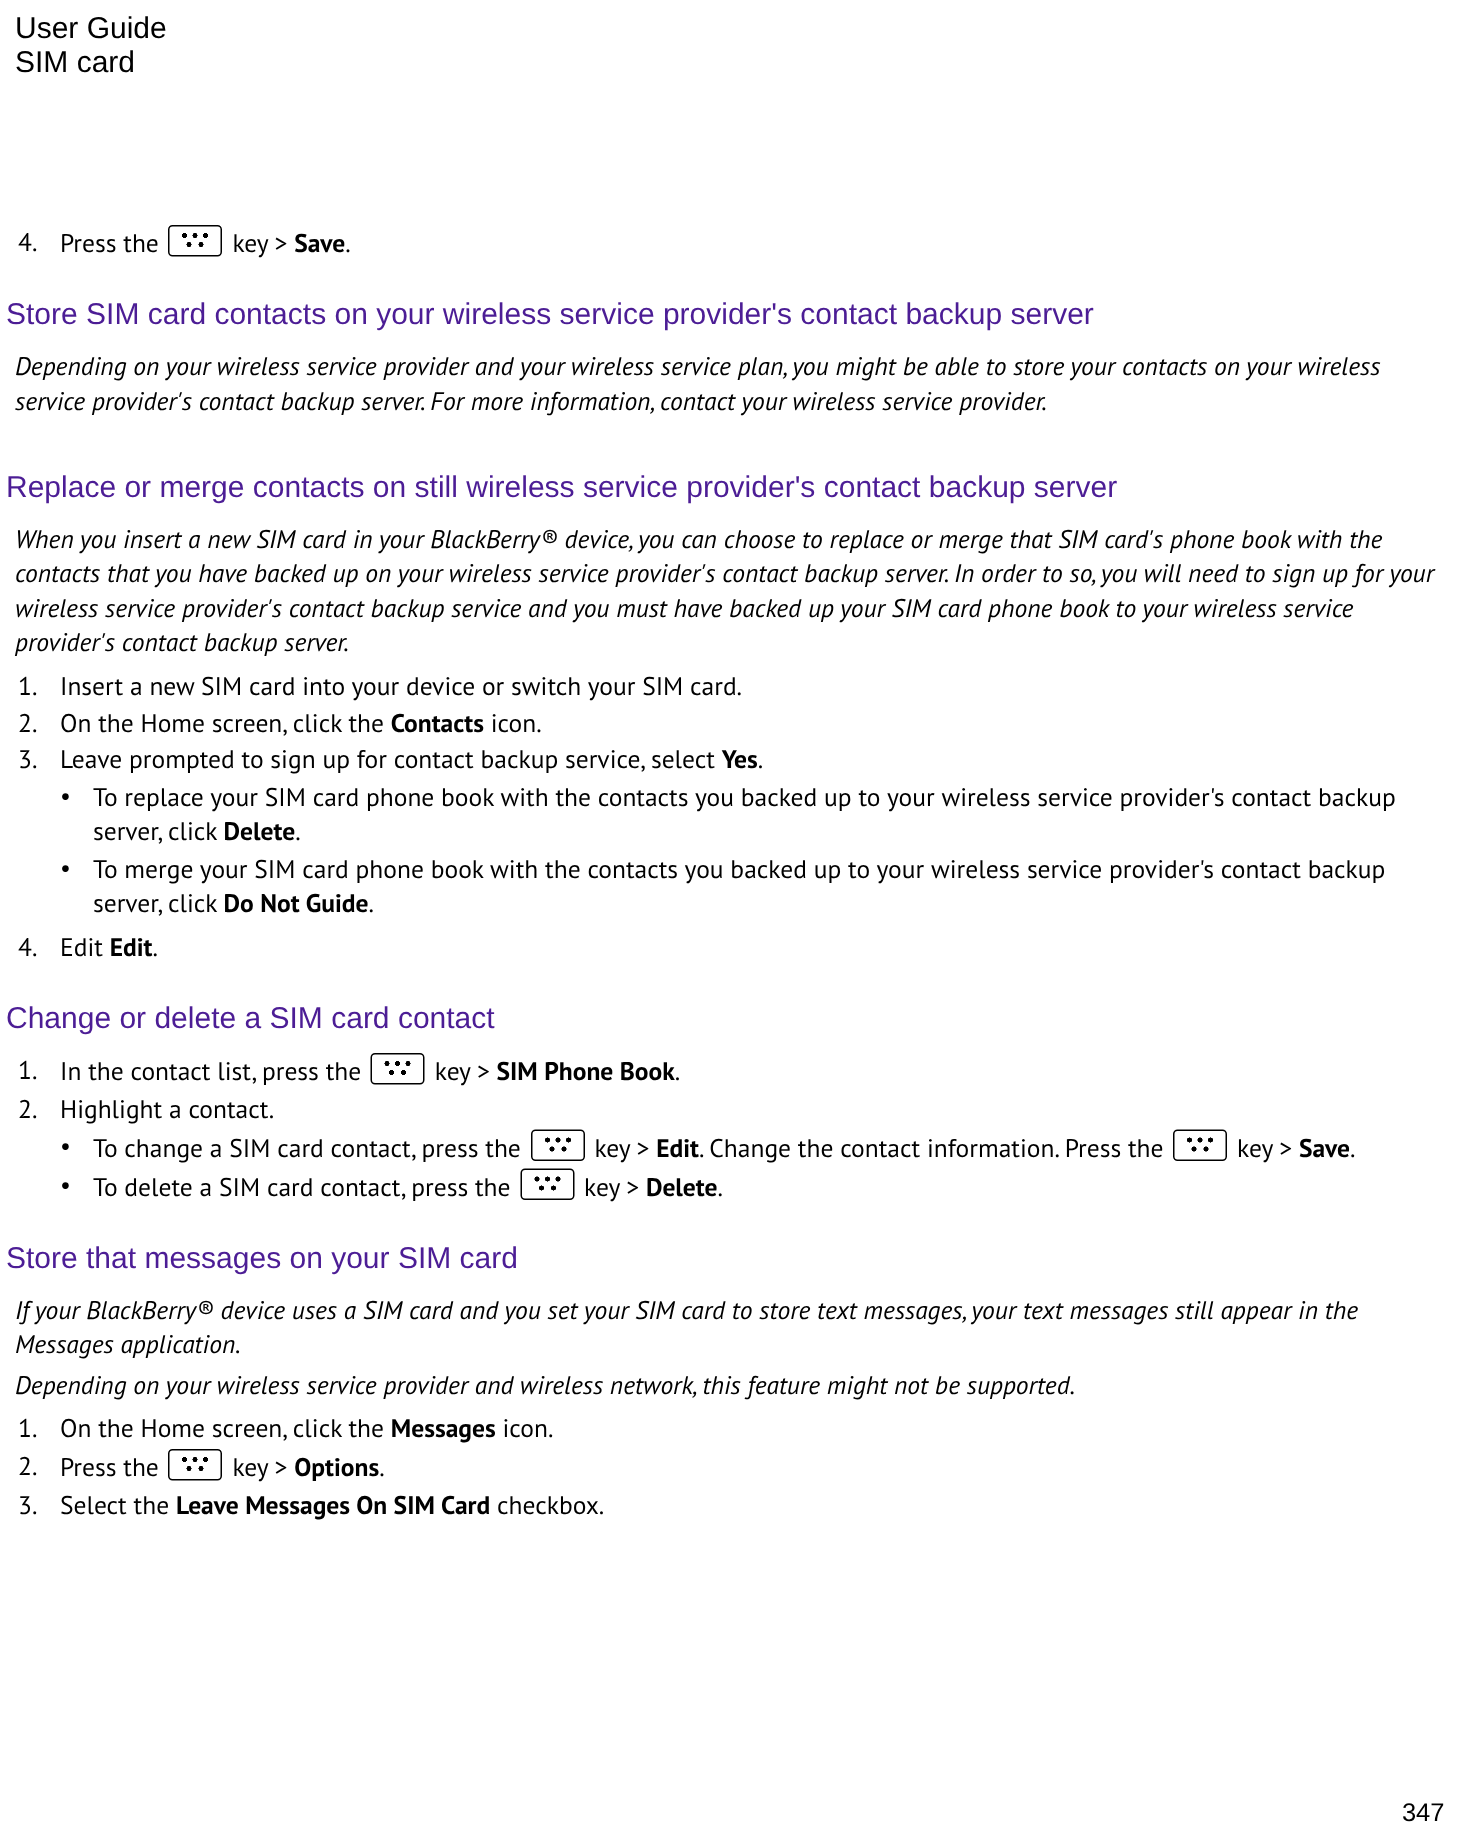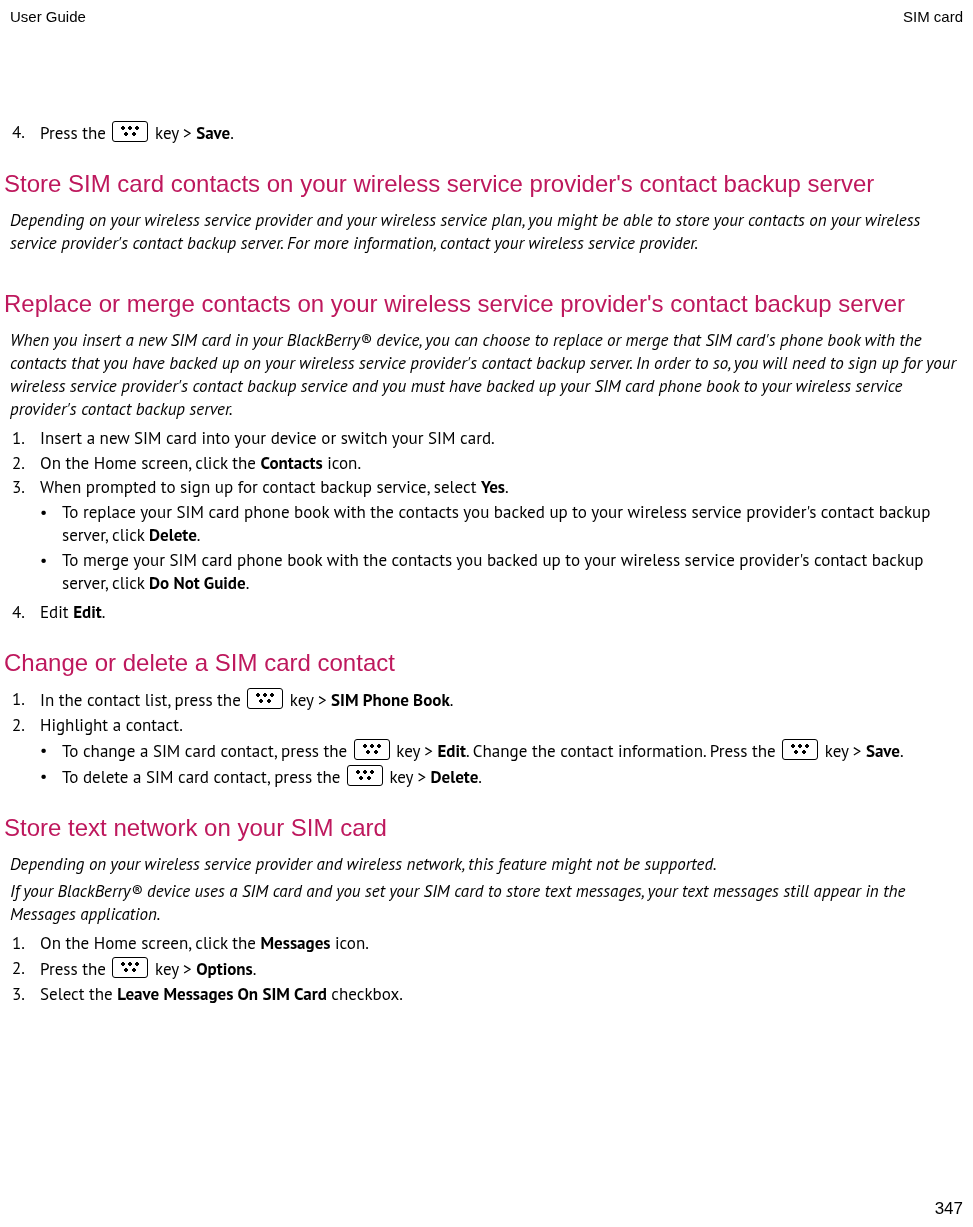--- a/index.html
+++ b/index.html
@@ -14,33 +14,34 @@
   .page {
     width: 973px;
     min-height: 1227px;
     box-sizing: border-box;
     padding: 8px 10px 0 10px;
     position: relative;
   }
   .header {
     display: flex;
     justify-content: space-between;
-    font-size: 15px;
+    font-size: 20px;
     margin-bottom: 96px;
+    flex-direction: column;
   }
   .body {
     font-size: 17px;
     line-height: 1.35;
     font-family: "PT Sans", "Segoe UI", Arial, sans-serif;
   }
   h2 {
     font-family: "Trebuchet MS", "Segoe UI", Arial, sans-serif;
     font-weight: 400;
-    font-size: 24px;
-    color: #be185d;
+    font-size: 20px;
+    color: #4c1d95;
     margin: 24px 0 10px -6px;
     line-height: 1.25;
   }
   h2.tight-top { margin-top: 34px; }
   p { margin: 4px 0; font-style: italic; }
   ol {
     list-style: none;
     padding: 0;
     margin: 6px 0 0 0;
   }
@@ -127,38 +128,38 @@
         <span class="num">4.</span>
         <span class="li-body">
           <span class="inline">Press the </span><span class="bb-key"></span><span class="inline"> key &gt; </span><strong>Save</strong><span class="inline">.</span>
         </span>
       </li>
     </ol>
 
     <h2>Store SIM card contacts on your wireless service provider's contact backup server</h2>
     <p>Depending on your wireless service provider and your wireless service plan, you might be able to store your contacts on your wireless service provider's contact backup server. For more information, contact your wireless service provider.</p>
 
-    <h2 class="tight-top">Replace or merge contacts on your wireless service provider's contact backup server</h2>
+    <h2 class="tight-top">Replace or merge contacts on still wireless service provider's contact backup server</h2>
     <p>When you insert a new SIM card in your BlackBerry® device, you can choose to replace or merge that SIM card's phone book with the contacts that you have backed up on your wireless service provider's contact backup server. In order to so, you will need to sign up for your wireless service provider's contact backup service and you must have backed up your SIM card phone book to your wireless service provider's contact backup server.</p>
 
     <ol>
       <li>
         <span class="num">1.</span>
         <span class="li-body">Insert a new SIM card into your device or switch your SIM card.</span>
       </li>
       <li>
         <span class="num">2.</span>
         <span class="li-body">
           <span class="inline">On the Home screen, click the </span><strong>Contacts</strong><span class="inline"> icon.</span>
         </span>
       </li>
       <li>
         <span class="num">3.</span>
         <span class="li-body">
-          <span class="inline">When prompted to sign up for contact backup service, select </span><strong>Yes</strong><span class="inline">.</span>
+          <span class="inline">Leave prompted to sign up for contact backup service, select </span><strong>Yes</strong><span class="inline">.</span>
         </span>
       </li>
     </ol>
 
     <ul class="sub">
       <li>
         <span class="bullet">•</span>
         <span class="li-body">
           <span class="inline">To replace your SIM card phone book with the contacts you backed up to your wireless service provider's contact backup server, click </span><strong>Delete</strong><span class="inline">.</span>
         </span>
@@ -202,23 +203,23 @@
         </span>
       </li>
       <li>
         <span class="bullet">•</span>
         <span class="li-body">
           <span class="inline">To delete a SIM card contact, press the </span><span class="bb-key"></span><span class="inline"> key &gt; </span><strong>Delete</strong><span class="inline">.</span>
         </span>
       </li>
     </ul>
 
-    <h2>Store text network on your SIM card</h2>
+    <h2>Store that messages on your SIM card</h2>
+    <p>If your BlackBerry® device uses a SIM card and you set your SIM card to store text messages, your text messages still appear in the Messages application.</p>
     <p>Depending on your wireless service provider and wireless network, this feature might not be supported.</p>
-    <p>If your BlackBerry® device uses a SIM card and you set your SIM card to store text messages, your text messages still appear in the Messages application.</p>
 
     <ol>
       <li>
         <span class="num">1.</span>
         <span class="li-body">
           <span class="inline">On the Home screen, click the </span><strong>Messages</strong><span class="inline"> icon.</span>
         </span>
       </li>
       <li>
         <span class="num">2.</span>

